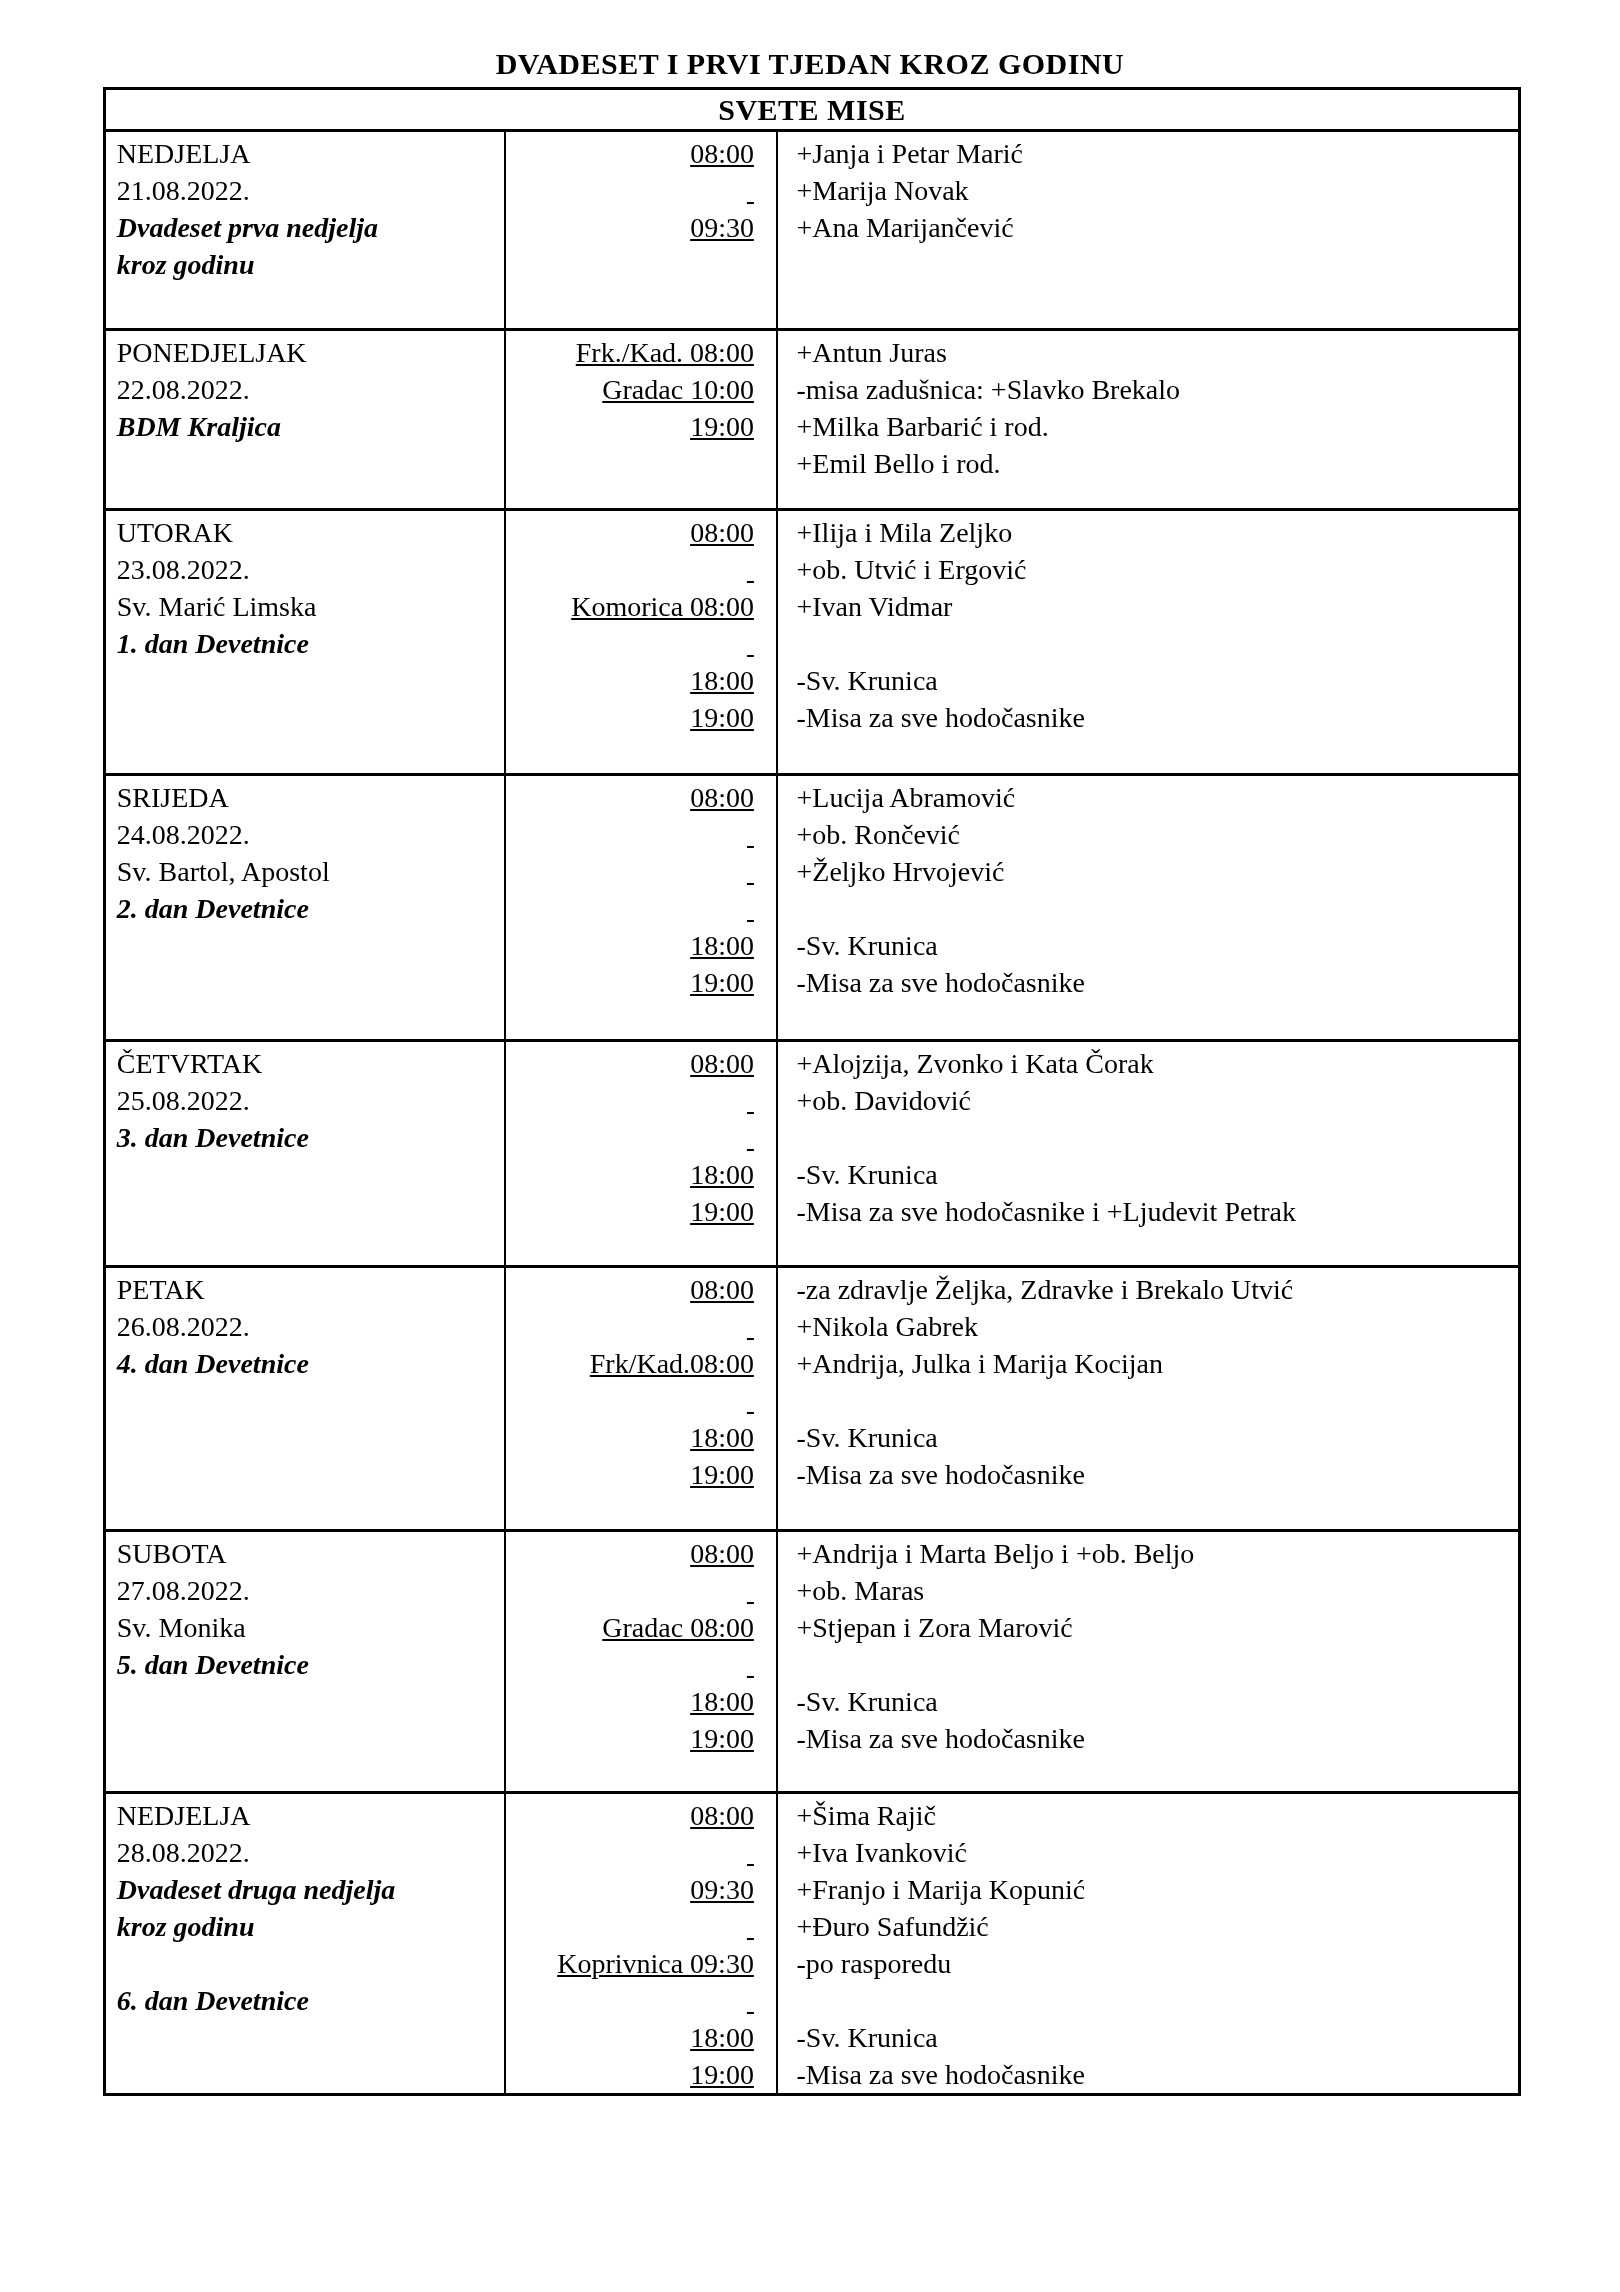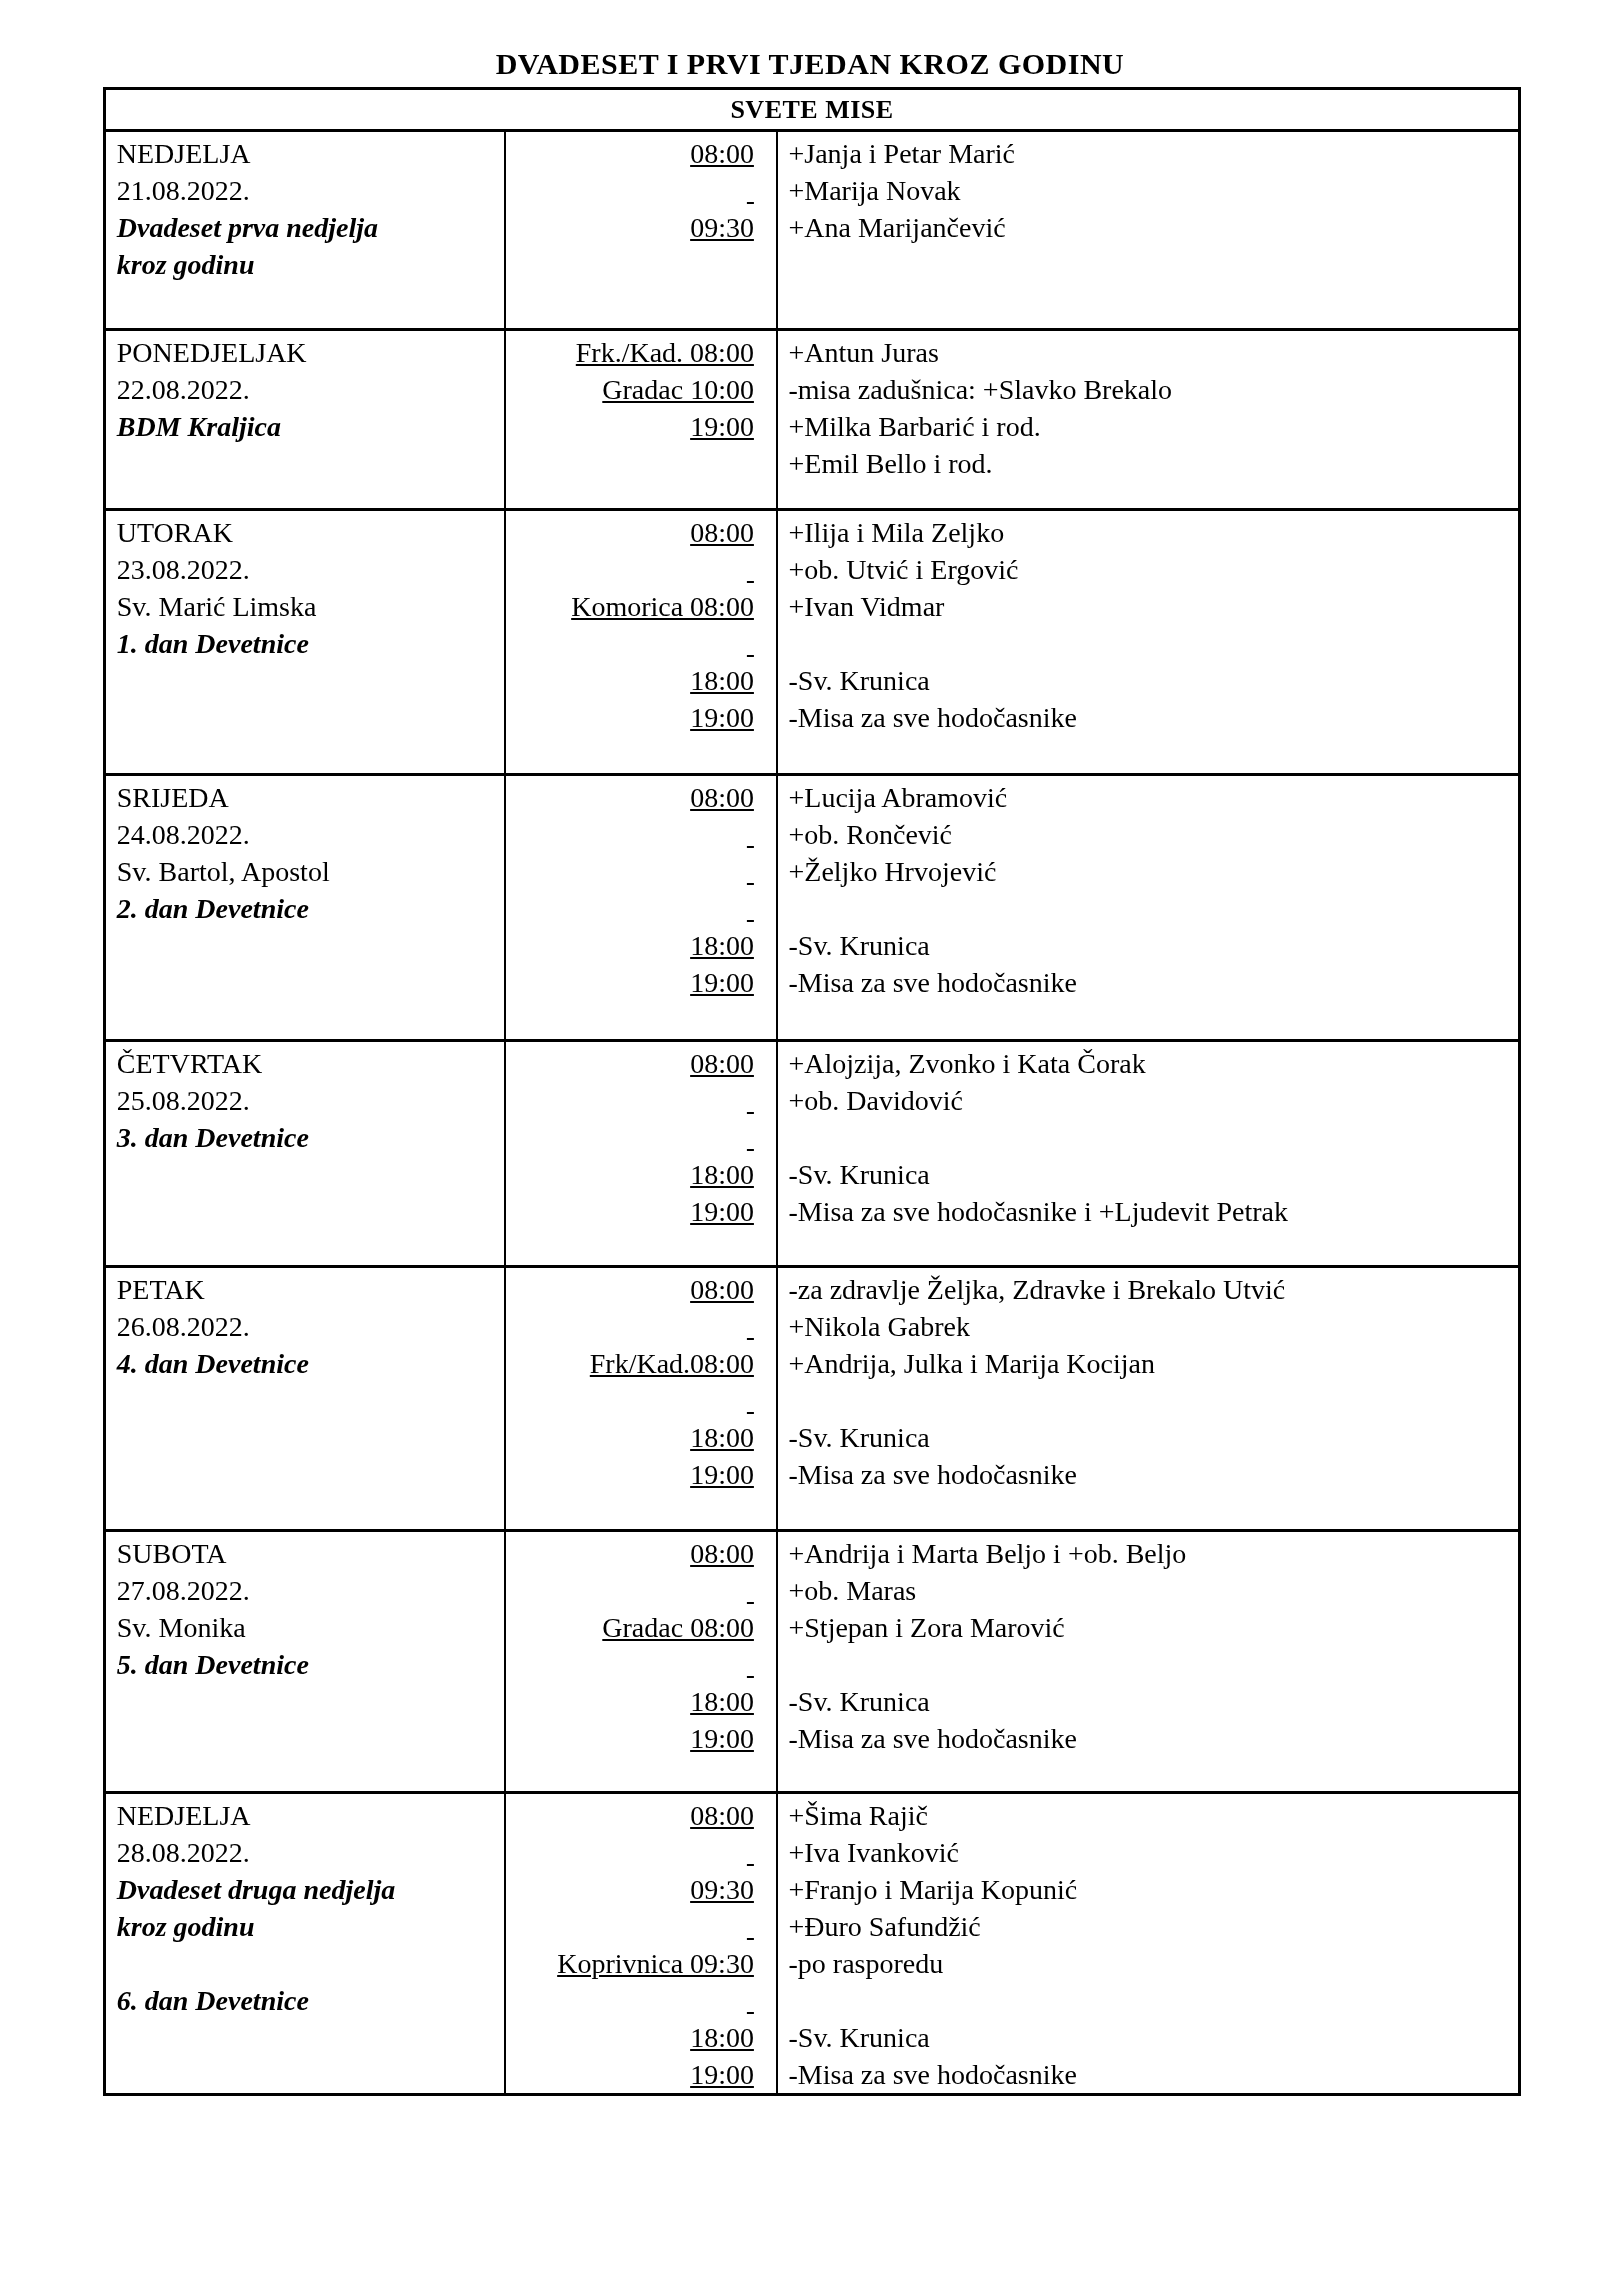--- a/index.html
+++ b/index.html
@@ -13,30 +13,30 @@
     font-weight:bold;font-size:30px;line-height:33px;letter-spacing:0.5px;
   }
   table.schedule{
     border-collapse:collapse;table-layout:fixed;
     margin:6.9px 0 0 103px;width:1415px;
     border:3.9px solid #000;
   }
   th.hdr{
     border:2.9px solid #000;border-bottom:3.9px solid #000;
     height:39px;padding:0;text-align:center;
-    font-weight:bold;font-size:26px;line-height:39px;letter-spacing:0.5px;
+    font-weight:bold;font-size:30px;line-height:39px;letter-spacing:0.5px;
   }
   td{
     border-left:2.9px solid #000;border-right:2.9px solid #000;
     border-top:3.9px solid #000;border-bottom:3.9px solid #000;
     vertical-align:top;padding:2.9px 0 0 0;overflow:hidden;
   }
   td.day-cell{padding-left:10.8px;margin-left:8px;}
   td.time-cell{text-align:right;padding-right:21.6px;text-decoration:underline;}
-  td.intention-cell{padding-left:11px;}
+  td.intention-cell{padding-left:19px;}
   .line{height:37px;line-height:37px;font-size:28px;white-space:nowrap;}
   .b{font-weight:bold;font-style:italic;}
 </style>
 </head>
 <body>
 
 <div class="page-title">DVADESET I PRVI TJEDAN KROZ GODINU</div>
 
 <table class="schedule">
   <colgroup>

